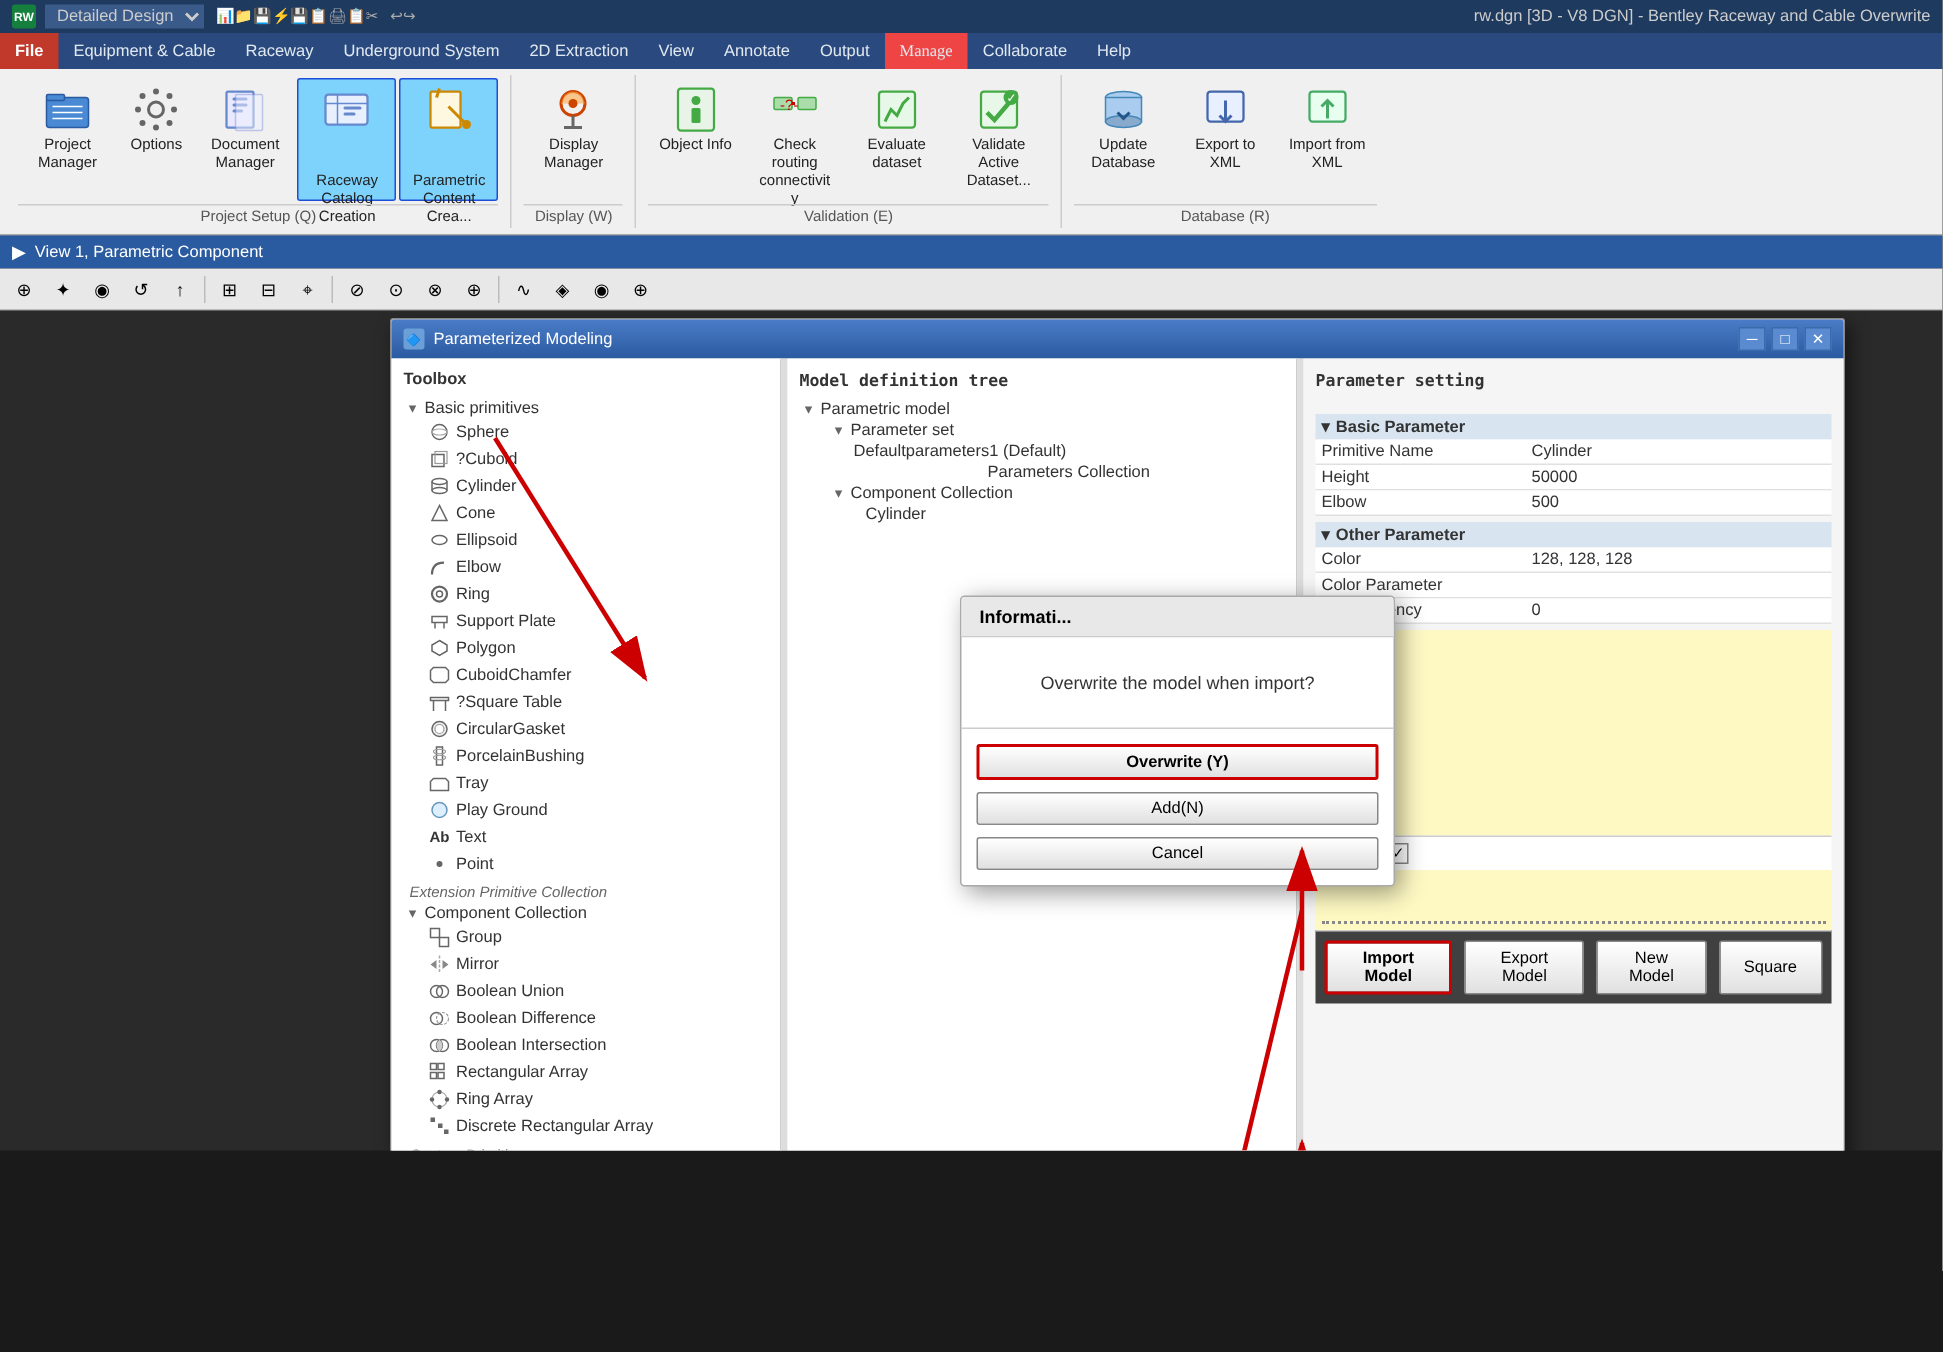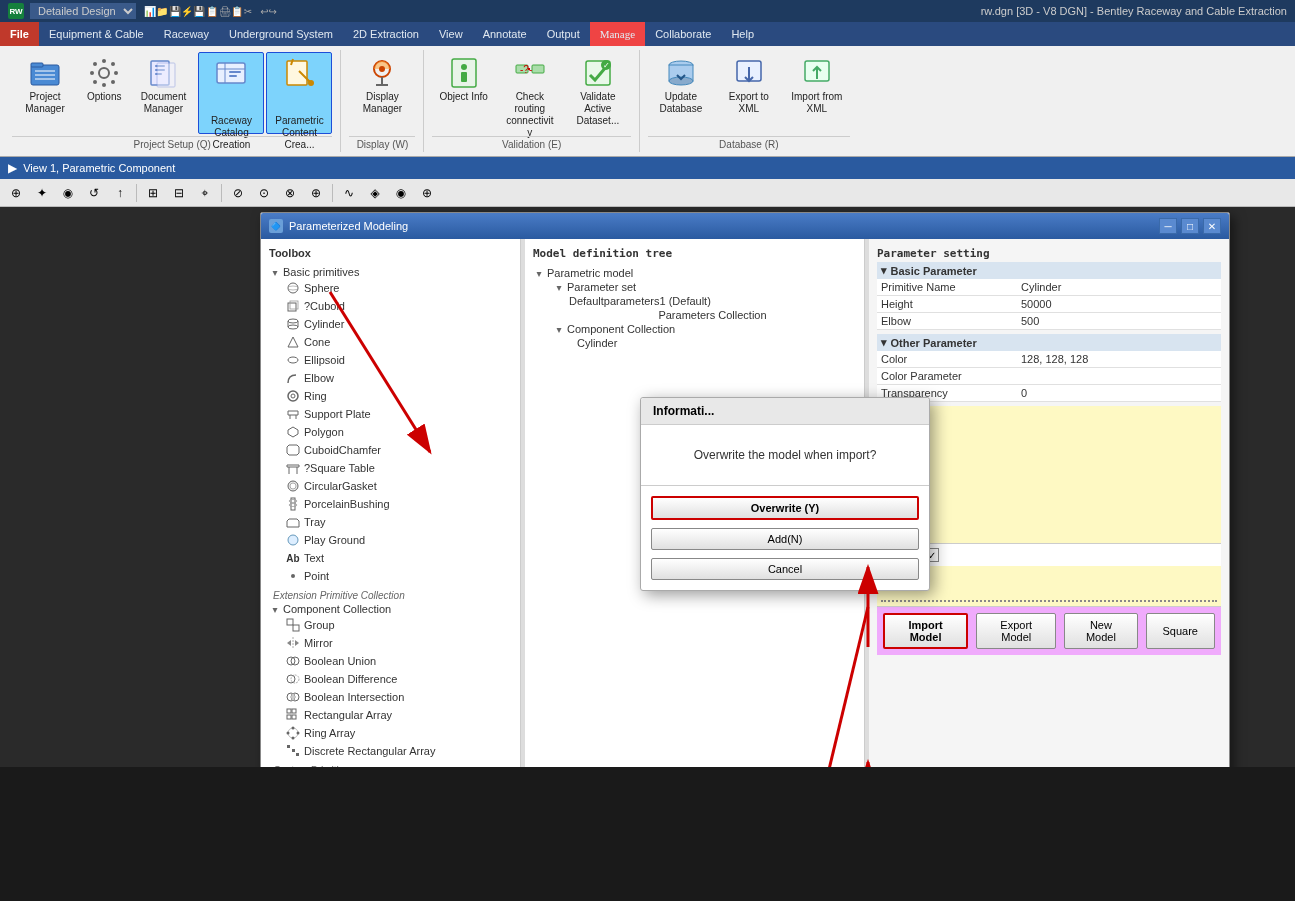--- a/index.html
+++ b/index.html
@@ -58,29 +58,29 @@
     .tree-item { display: flex; align-items: center; font-size: 11px; color: #333; padding: 1px 0 1px 16px; cursor: pointer; }
     .tree-item-icon { width: 16px; height: 16px; margin-right: 3px; display: flex; align-items: center; justify-content: center; }
     .section-label { font-size: 10px; color: #666; padding: 3px 0 1px 4px; font-style: italic; }
 
     
     #model-pane { width: 340px; padding: 8px; background: white; }
     .model-title { font-size: 11px; font-weight: bold; color: #333; margin-bottom: 6px; font-family: monospace; }
 
     
     #param-pane { flex: 1; padding: 8px; background: #f5f5f5; min-width: 340px; }
-    .param-title { font-size: 11px; font-weight: bold; color: #333; margin-bottom: 2px; font-family: monospace; }
+    .param-title { font-size: 11px; font-weight: bold; color: #333; margin-bottom: 16px; font-family: monospace; }
     .param-section { margin-bottom: 4px; }
     .param-section-header { display: flex; align-items: center; background: #d8e4f0; padding: 2px 4px; font-size: 11px; font-weight: bold; color: #333; }
     .param-row { display: flex; align-items: center; padding: 2px 4px; border-bottom: 1px solid #e0e0e0; background: white; }
     .param-name { width: 140px; font-size: 11px; color: #333; }
     .param-value { font-size: 11px; color: #333; }
 
     
-    #bottom-buttons { display: flex; gap: 8px; padding: 6px; background: #f0abfc; border-top: 1px solid #ccc; }
+    #bottom-buttons { display: flex; gap: 8px; padding: 6px; background: #404040; border-top: 1px solid #ccc; }
     .dlg-btn { padding: 4px 16px; border: 1px solid #888; background: linear-gradient(to bottom, #ffffff, #e0e0e0); cursor: pointer; font-size: 11px; border-radius: 2px; }
     .dlg-btn.primary { border: 2px solid #cc0000; font-weight: bold; }
 
     
     #info-dialog { position: absolute; background: white; border: 1px solid #aaa; box-shadow: 4px 4px 16px rgba(0,0,0,0.4); border-radius: 3px; }
     #info-dialog .info-title { background: #e8e8e8; padding: 6px 12px; font-size: 12px; font-weight: bold; border-bottom: 1px solid #ccc; border-radius: 3px 3px 0 0; }
     #info-dialog .info-body { padding: 20px; font-size: 12px; color: #333; text-align: center; min-height: 60px; display: flex; align-items: center; justify-content: center; }
     #info-dialog .info-buttons { display: flex; justify-content: center; gap: 8px; padding: 10px; border-top: 1px solid #ccc; flex-direction: column; }
 
     
@@ -90,21 +90,21 @@
 </head>
 <body>
 
 <div id="title-bar">
   <div style="width:16px;height:16px;background:#15803d;border-radius:2px;margin-right:6px;display:flex;align-items:center;justify-content:center;font-size:8px;color:white;font-weight:bold;">RW</div>
   <select style="background:#3a5a8a;color:#ccc;border:none;font-size:11px;margin-right:8px;padding:1px 4px;">
     <option>Detailed Design</option>
   </select>
   <span style="color:#aaa;font-size:10px;margin-right:8px;">📊📁💾⚡💾📋🖨📋✂</span>
   <span style="color:#aaa;font-size:10px;margin-right:8px;">↩↪</span>
-  <span style="margin-left:auto;color:#ccc;font-size:11px;">rw.dgn [3D - V8 DGN] - Bentley Raceway and Cable Extraction</span>
+  <span style="margin-left:auto;color:#ccc;font-size:11px;">rw.dgn [3D - V8 DGN] - Bentley Raceway and Cable Overwrite</span>
 </div>
 
 <div id="menu-bar">
   <div class="menu-item menu-file">File</div>
   <div class="menu-item">Equipment &amp; Cable</div>
   <div class="menu-item">Raceway</div>
   <div class="menu-item">Underground System</div>
   <div class="menu-item">2D Extraction</div>
   <div class="menu-item">View</div>
   <div class="menu-item">Annotate</div>
@@ -219,20 +219,29 @@
         <div class="ribbon-btn">
           <div class="ribbon-btn-icon">
             <svg width="32" height="32" viewBox="0 0 32 32">
                 <rect x="2" y="8" width="12" height="8" rx="1" fill="#aaddaa" stroke="#44aa44" stroke-width="1"></rect>
                 <rect x="18" y="8" width="12" height="8" rx="1" fill="#aaddaa" stroke="#44aa44" stroke-width="1"></rect>
                 <line x1="14" y1="12" x2="18" y2="12" stroke="#cc0000" stroke-width="2" stroke-dasharray="2,2"></line>
                 <text x="6" y="16" font-size="10" fill="#cc0000">-?-</text>
               </svg>
           </div>
           <div class="ribbon-btn-label">Check routing connectivity</div>
+        </div>
+        <div class="ribbon-btn">
+          <div class="ribbon-btn-icon">
+            <svg width="32" height="32" viewBox="0 0 32 32">
+                <rect x="4" y="4" width="24" height="24" rx="2" fill="#e8f8e8" stroke="#44aa44" stroke-width="1.5"></rect>
+                <polyline points="8,24 12,16 16,20 20,12 24,8" fill="none" stroke="#44aa44" stroke-width="2"></polyline>
+              </svg>
+          </div>
+          <div class="ribbon-btn-label">Evaluate dataset</div>
         </div>
         <div class="ribbon-btn">
           <div class="ribbon-btn-icon">
             <svg width="32" height="32" viewBox="0 0 32 32">
                 <rect x="4" y="4" width="24" height="24" rx="2" fill="#e8f8e8" stroke="#44aa44" stroke-width="1.5"></rect>
                 <polyline points="8,18 13,23 24,10" fill="none" stroke="#44aa44" stroke-width="3"></polyline>
                 <circle cx="24" cy="8" r="5" fill="#44aa44"></circle>
                 <text x="21" y="11" font-size="8" fill="white">✓</text>
               </svg>
           </div>

